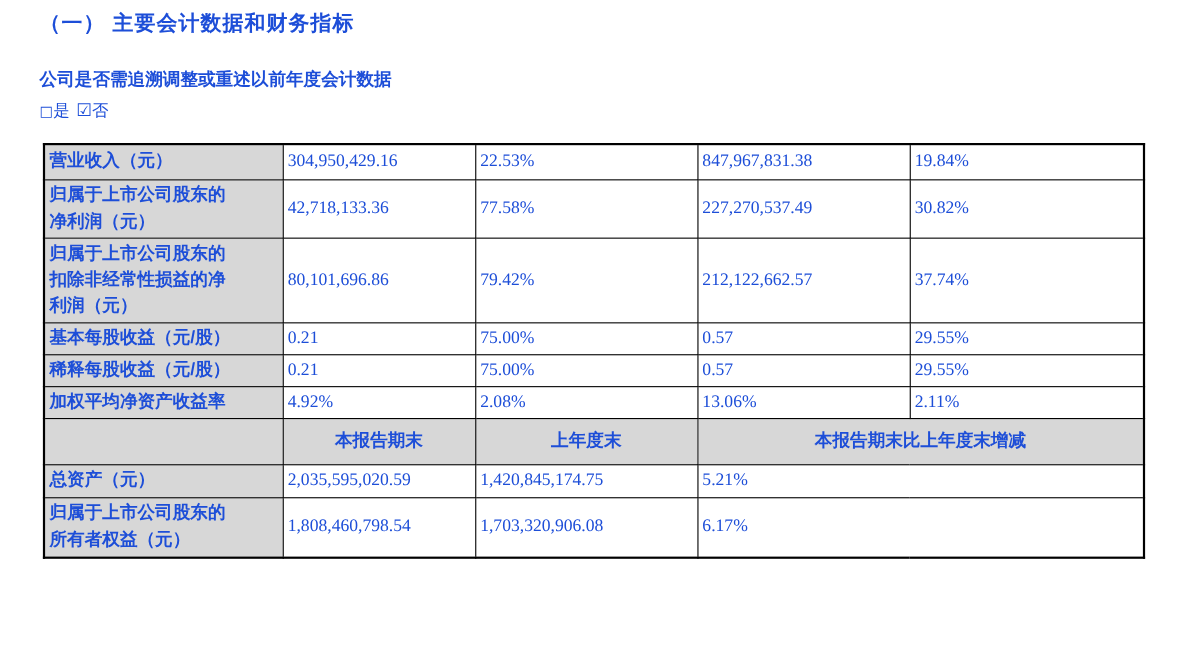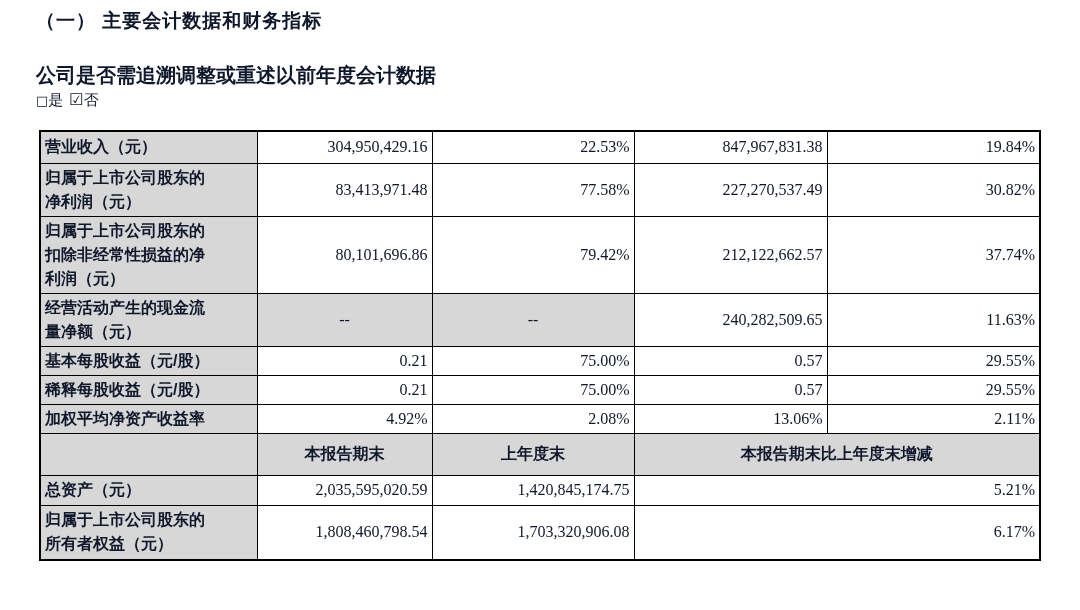--- a/index.html
+++ b/index.html
@@ -5,39 +5,39 @@
   html, body {
     margin: 0;
     padding: 0;
     background: #ffffff;
   }
   .page {
     position: relative;
     width: 1080px;
     height: 610px;
     background: #ffffff;
-    color: #0f172a;
+    color: #1d4ed8;
     font-family: "Liberation Sans", "DejaVu Sans", sans-serif;
     overflow: hidden;
   }
   .section-title {
     margin: 0;
     position: absolute;
     left: 36px;
     top: 8px;
     font-size: 19px;
     font-weight: bold;
     letter-spacing: 1px;
   }
   .question {
     margin: 0;
     position: absolute;
     left: 36px;
     top: 62px;
-    font-size: 20px;
+    font-size: 16px;
     font-weight: bold;
   }
   .checkline {
     margin: 0;
     position: absolute;
     left: 36px;
     top: 90px;
     font-size: 15px;
     font-weight: normal;
   }
@@ -79,21 +79,20 @@
     font-weight: bold;
     text-align: left;
     padding-left: 9px;
     white-space: pre-line;
     line-height: 1.5;
     margin-top: 24px;
   }
   td.num {
     background: #ffffff;
     font-family: "Liberation Serif", "DejaVu Serif", serif;
-    text-align: right;
     padding-right: 11px;
   }
   td.dash {
     background: #d7d7d7;
     font-family: "Liberation Serif", "DejaVu Serif", serif;
     text-align: center;
   }
 
   tr.hrow1 { height: 50px; }
   tr.r1 { height: 32px; }
@@ -133,44 +132,36 @@
       <td class="lbl">营业收入（元）</td>
       <td class="num">304,950,429.16</td>
       <td class="num">22.53%</td>
       <td class="num">847,967,831.38</td>
       <td class="num">19.84%</td>
     </tr>
 
     <tr class="r2">
       <td class="lbl">归属于上市公司股东的
 净利润（元）</td>
-      <td class="num">83,413,971.48</td>
+      <td class="num">42,718,133.36</td>
       <td class="num">77.58%</td>
       <td class="num">227,270,537.49</td>
       <td class="num">30.82%</td>
     </tr>
 
     <tr class="r3">
       <td class="lbl">归属于上市公司股东的
 扣除非经常性损益的净
 利润（元）</td>
       <td class="num">80,101,696.86</td>
       <td class="num">79.42%</td>
       <td class="num">212,122,662.57</td>
       <td class="num">37.74%</td>
     </tr>
 
-    <tr class="r4">
-      <td class="lbl">经营活动产生的现金流
-量净额（元）</td>
-      <td class="dash">--</td>
-      <td class="dash">--</td>
-      <td class="num">240,282,509.65</td>
-      <td class="num">11.63%</td>
-    </tr>
 
     <tr class="r5">
       <td class="lbl">基本每股收益（元/股）</td>
       <td class="num">0.21</td>
       <td class="num">75.00%</td>
       <td class="num">0.57</td>
       <td class="num">29.55%</td>
     </tr>
 
     <tr class="r6">

